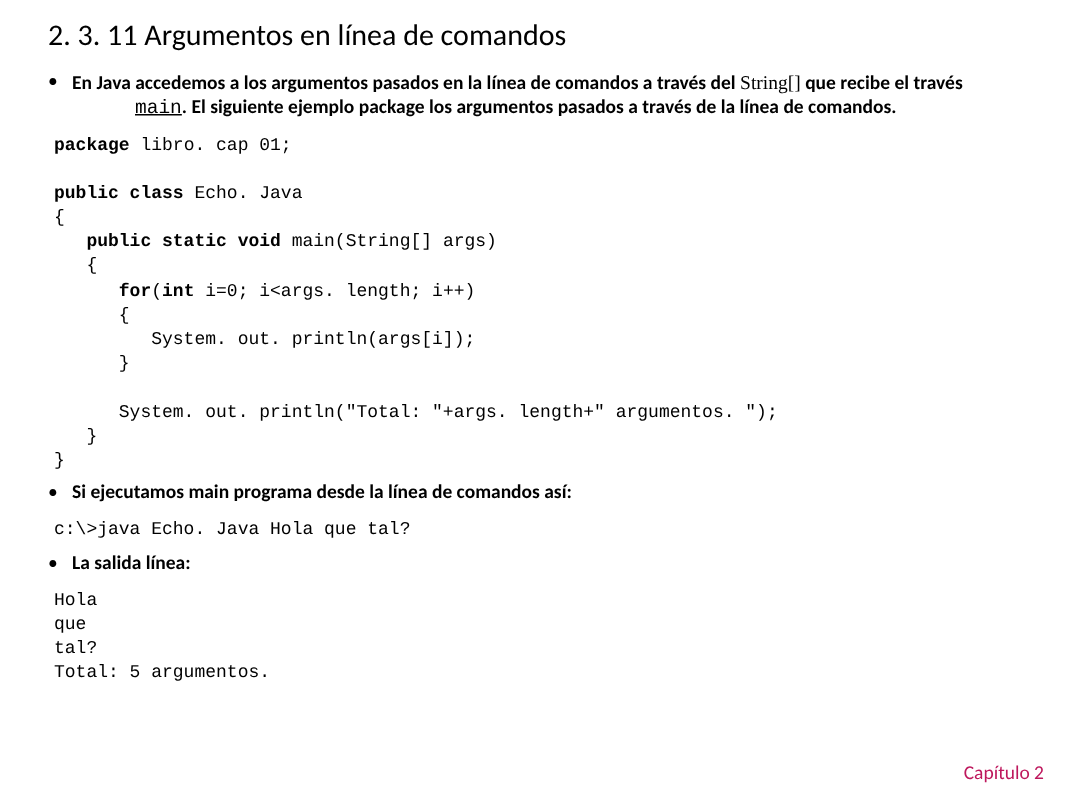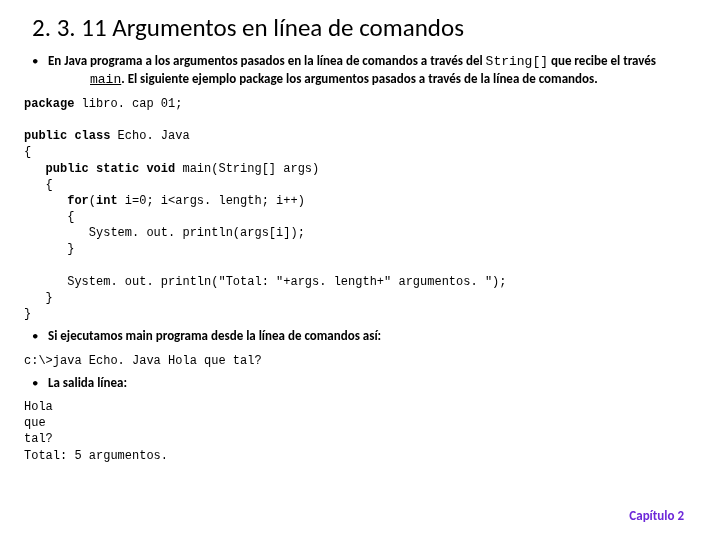--- a/index.html
+++ b/index.html
@@ -8,73 +8,73 @@
     width: 720px;
     height: 540px;
     box-sizing: border-box;
     font-family: Calibri, Arial, sans-serif;
     color: #000;
     background: #fff;
     font-size: 13px;
     line-height: 1.25;
   }
   .title {
-    font-size: 25px;
+    font-size: 20px;
     font-weight: 400;
     margin: 0 0 10px 8px;
   }
   .bullet {
     display: flex;
     margin: 6px 0 8px 8px;
   }
   .bullet .dot {
     width: 16px;
     flex: 0 0 16px;
   }
   .bullet .txt {
     flex: 1;
     font-weight: 700;
     font-size: 13px;
   }
   .bullet .txt .mono {
-    font-family: Liberation Mono, monospace;
+    font-family: Liberation Serif, serif;
     font-weight: 400;
   }
   .bullet .txt .mono-u {
     font-family: "Courier New", monospace;
     font-weight: 400;
     text-decoration: underline;
     padding-left: 42px;
   }
   pre.code {
     font-family: "Courier New", monospace;
     font-size: 12px;
     line-height: 1.35;
-    margin: 6px 0 4px 0;
+    margin: 6px 0 4px 12px;
     white-space: pre;
   }
   pre.code .kw { font-weight: 700; }
   .footer {
     position: absolute;
-    right: 36px;
+    right: 24px;
     bottom: 16px;
-    color: #6d28d9;
-    font-weight: 700;
+    color: #be185d;
+    font-weight: 400;
     font-size: 13px;
   }
 </style>
 </head>
 <body>
 
 <div class="title">2. 3. 11 Argumentos en línea de comandos</div>
 
 <div class="bullet">
   <div class="dot">•</div>
   <div class="txt">
-    <span>En Java programa a los argumentos pasados en la línea de comandos a través del </span><span class="mono">String[]</span><span> que recibe el través </span><span class="mono-u">main</span><span>.  El siguiente ejemplo package los argumentos pasados a través de la línea de comandos.</span>
+    <span>En Java accedemos a los argumentos pasados en la línea de comandos a través del </span><span class="mono">String[]</span><span> que recibe el través </span><span class="mono-u">main</span><span>.  El siguiente ejemplo package los argumentos pasados a través de la línea de comandos.</span>
   </div>
 </div>
 
 <pre class="code"><span class="kw">package</span><span> libro. cap 01;</span>
 
 <span class="kw">public class</span><span> Echo. Java</span>
 <span>{</span>
 <span class="kw">   public static void</span><span> main(String[] args)</span>
 <span>   {</span>
 <span class="kw">      for</span><span>(</span><span class="kw">int</span><span> i=0; i&lt;args. length; i++)</span>

